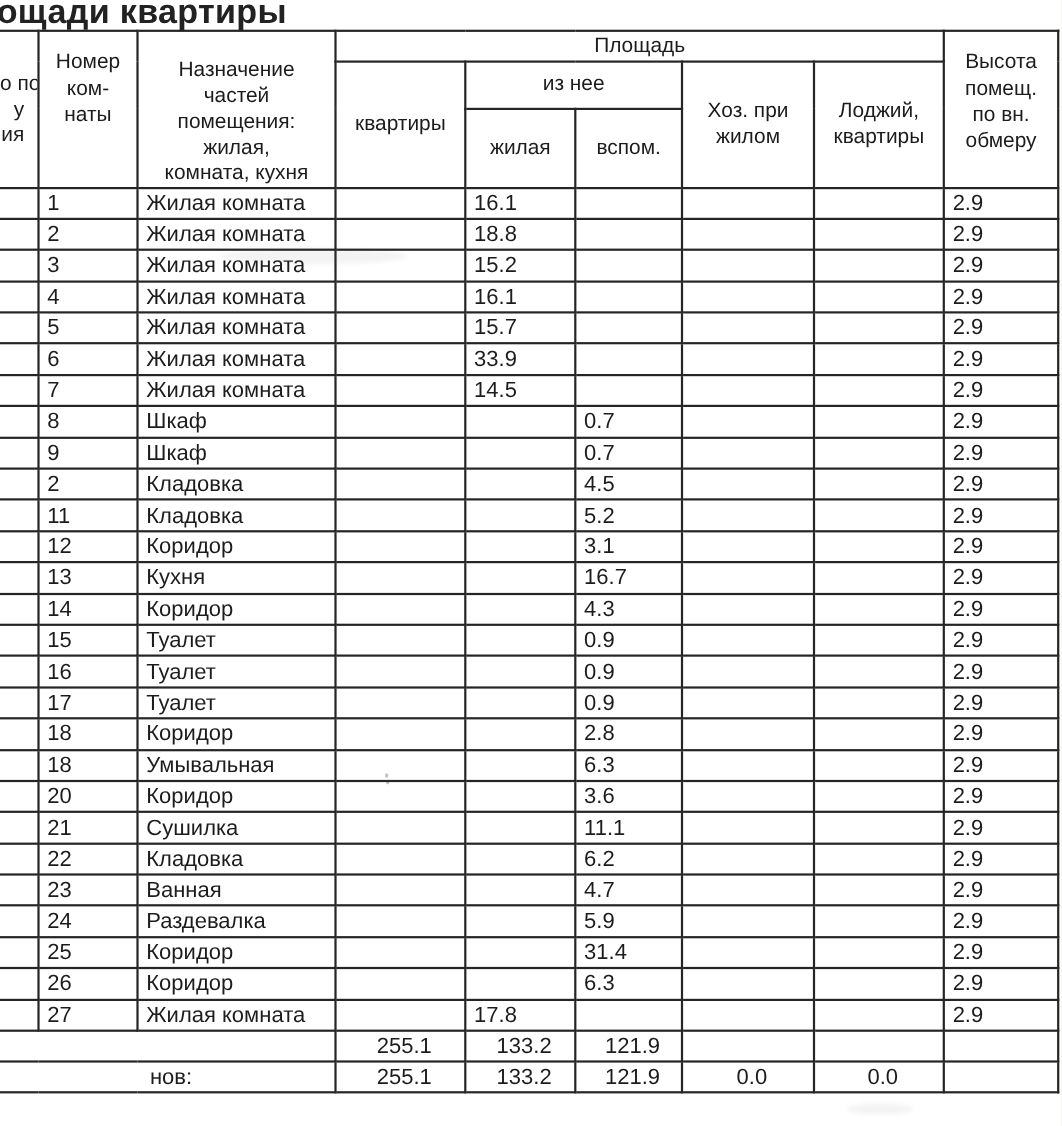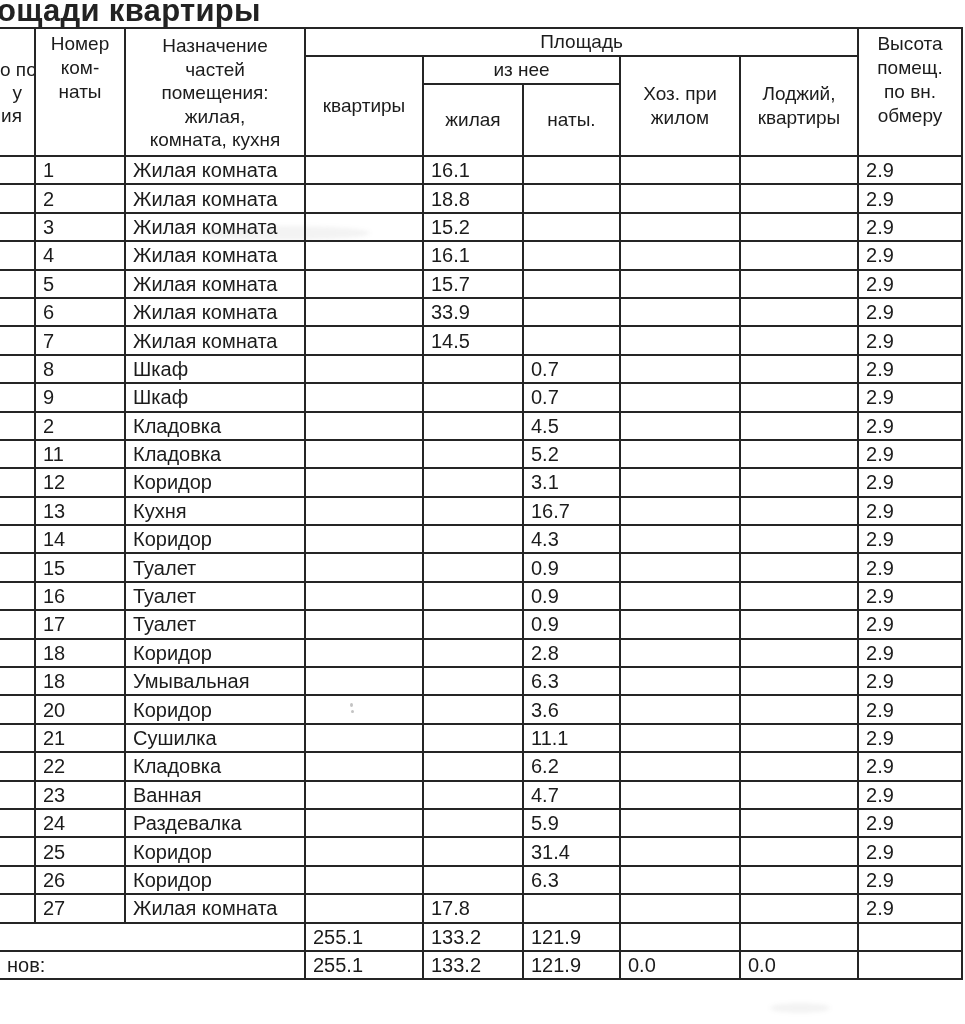--- a/index.html
+++ b/index.html
@@ -19,27 +19,27 @@
   }
   .areas-table th,.areas-table td{
     border:2px solid #252525;
     font-weight:normal;color:#1c1c1c;
     overflow:hidden;white-space:nowrap;
   }
   .areas-table thead th{font-size:19px;text-align:center;padding:0;line-height:24px;vertical-align:middle;}
   .areas-table thead tr.hr-a{height:28px;}
   .areas-table thead tr.hr-b{height:28px;}
   .areas-table thead tr.hr-c{height:72px;}
-  .areas-table thead th.v-top{vertical-align:top;padding-top:3px;}
+  .areas-table thead th.v-top{vertical-align:top;padding-top:16px;}
   .no-left{border-left:none !important;}
   .top-thick{border-top:3px solid #252525;}
   .plan-frag{text-align:right;padding-right:12px;line-height:23px;font-size:19px;}
   .areas-table tbody td{font-size:20px;vertical-align:middle;padding:0 0 0 7px;line-height:1;}
   .areas-table tbody tr.data-row{height:28.4px;}
-  .areas-table tbody tr.total-row{height:28px;}
+  .areas-table tbody tr.total-row{height:28px;text-align:center;}
   td.cell-num{padding-left:9px;}
   td.total-label{padding-left:5px;font-size:20px;border-radius:10px;}
   .speck{position:absolute;background:rgba(40,40,40,0.28);border-radius:50%;}
   .smudge{position:absolute;background:rgba(90,90,90,0.07);border-radius:50%;filter:blur(2px);}
 </style>
 </head>
 <body>
 
 <div class="page">
 
@@ -62,21 +62,21 @@
         <th rowspan="3" class="no-left top-thick">
           <div class="plan-frag">о по</div>
           <div class="plan-frag">у</div>
           <div class="plan-frag">ия</div>
         </th>
         <th rowspan="3" class="v-top top-thick">
           <div>Номер</div>
           <div>ком-</div>
           <div>наты</div>
         </th>
-        <th rowspan="3" class="v-top top-thick" style="line-height:23.5px;padding-top:5px;margin-top:48px;">
+        <th rowspan="3" class="v-top top-thick" style="line-height:23.5px;padding-top:23px;margin-top:48px;">
           <div>Назначение</div>
           <div>частей</div>
           <div>помещения:</div>
           <div>жилая,</div>
           <div>комната, кухня</div>
         </th>
         <th colspan="5" class="top-thick">Площадь</th>
         <th rowspan="3" class="v-top top-thick">
           <div>Высота</div>
           <div>помещ.</div>
@@ -91,21 +91,21 @@
           <div>Хоз. при</div>
           <div>жилом</div>
         </th>
         <th rowspan="2">
           <div>Лоджий,</div>
           <div>квартиры</div>
         </th>
       </tr>
       <tr class="hr-c">
         <th>жилая</th>
-        <th>наты.</th>
+        <th>вспом.</th>
       </tr>
     </thead>
 
     <tbody id="rows-body">
         <tr class="data-row">
     <td class="no-left cell-plan"></td>
     <td class="cell-num">1</td>
     <td>Жилая комната</td>
     <td></td>
     <td>16.1</td>

